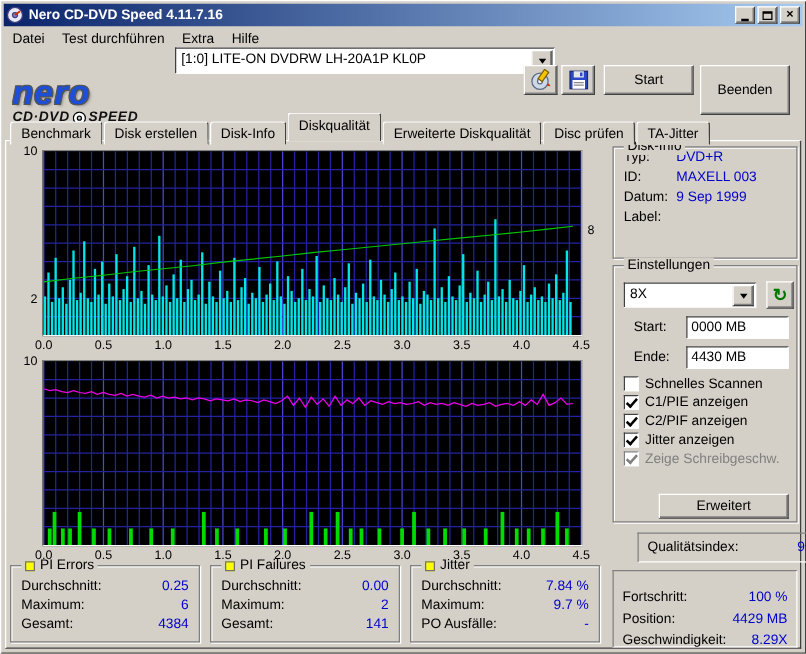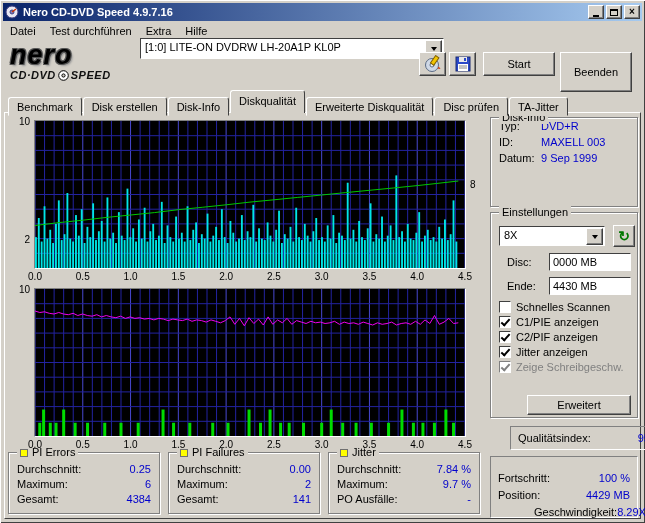--- a/index.html
+++ b/index.html
@@ -10,22 +10,22 @@
     background:linear-gradient(to right,#0a246a,#a6caf0);display:flex;align-items:center;padding:0 2px;box-sizing:border-box;}
   .title-text{color:#fff;font-weight:bold;font-size:11px;margin-left:4px;flex:1;white-space:nowrap;}
   .wbtn{width:16px;height:14px;background:#d4d0c8;border:1px solid;border-color:#fff #404040 #404040 #fff;
     box-shadow:inset -1px -1px 0 #808080;display:inline-flex;align-items:center;justify-content:center;
     margin-left:2px;box-sizing:border-box;font-size:10px;font-weight:bold;line-height:10px;}
   .glyph-min{width:6px;height:2px;background:#000;margin-top:7px;}
   .glyph-max{width:8px;height:7px;border:1px solid #000;border-top:2px solid #000;box-sizing:border-box;}
   .menubar{position:absolute;left:3px;top:21px;width:639px;height:19px;display:flex;align-items:center;}
   .menu-item{padding:2px 7px;}
   .logo{position:absolute;left:10px;top:42px;width:128px;height:46px;}
-  .logo-nero{font:italic bold 27px "Liberation Sans",sans-serif;color:#000000;letter-spacing:1px;line-height:26px;
-    text-shadow:-1px -1px 0 #555,1px -1px 0 #555,-1px 1px 0 #555,1px 1px 0 #555,2px 2px 2px #999;}
+  .logo-nero{font:italic bold 27px "Liberation Sans",sans-serif;color:#1d4ed8;letter-spacing:1px;line-height:26px;
+    text-shadow:-1px -1px 0 #555,1px -1px 0 #555,-1px 1px 0 #555,1px 1px 0 #555,2px 2px 2px #999;margin-top:19px;}
   .logo-sub{display:flex;align-items:center;gap:2px;font:italic bold 11px "Liberation Sans",sans-serif;color:#101010;margin-top:1px;letter-spacing:.5px;}
   .sunken{background:#fff;border:1px solid;border-color:#404040 #fff #fff #404040;box-sizing:border-box;}
   .combo{position:absolute;left:140px;top:38px;width:304px;height:21px;}
   .combo-text{display:block;padding:2px 0 0 4px;white-space:nowrap;overflow:hidden;}
   .combo-btn{position:absolute;right:1px;top:1px;width:17px;height:17px;background:#d4d0c8;
     border:1px solid;border-color:#fff #404040 #404040 #fff;box-shadow:inset -1px -1px 0 #808080;
     display:flex;align-items:center;justify-content:center;box-sizing:border-box;}
   .arrow-down{width:0;height:0;border:3px solid transparent;border-top:4px solid #000;margin-top:4px;}
   .btn{position:absolute;background:#d4d0c8;border:1px solid;border-color:#fff #404040 #404040 #fff;
     box-shadow:inset -1px -1px 0 #808080;display:flex;align-items:center;justify-content:center;box-sizing:border-box;}
@@ -65,21 +65,21 @@
 <body>
 
 <div class="window" id="win">
 
   <div class="titlebar">
     <svg width="14" height="14" viewBox="0 0 14 14">
       <circle cx="7" cy="7" r="6" fill="#e8e8f4" stroke="#404080"></circle>
       <circle cx="7" cy="7" r="2" fill="#8080c0" stroke="#404080"></circle>
       <path d="M7 7 L11 4" stroke="#cc3300" stroke-width="1.5"></path>
     </svg>
-    <span class="title-text">Nero CD-DVD Speed 4.9.7.16</span>
+    <span class="title-text">Nero CD-DVD Speed 4.11.7.16</span>
     <span class="wbtn">
         <span class="glyph-min"></span>
       </span>
     <span class="wbtn">
         <span class="glyph-max"></span>
       </span>
     <span class="wbtn">×</span>
   </div>
 
   <div class="menubar" id="menubar">
@@ -501,37 +501,41 @@
           <span class="val-blue">DVD+R</span>
         </div>
         <div class="info-row">
           <span class="info-lbl">ID:</span>
           <span class="val-blue">MAXELL 003</span>
         </div>
         <div class="info-row">
           <span class="info-lbl">Datum:</span>
           <span class="val-blue">9 Sep 1999</span>
         </div>
+        <div class="info-row">
+          <span class="info-lbl">Label:</span>
+          <span class="val-blue"></span>
+        </div>
       </div>
   </div>
 
   <div class="groupbox gb-abs" style="left:490px;top:212px;width:148px;height:206px;">
     <span class="legend">Einstellungen</span>
 
     <div class="sunken" style="position:absolute;left:8px;top:13px;width:106px;height:20px;">
       <span class="combo-text">8X</span>
       <span class="combo-btn">
         <span class="arrow-down"></span>
       </span>
     </div>
     <div class="btn refresh-btn" style="left:122px;top:12px;width:22px;height:22px;">
       <span>↻</span>
     </div>
 
-    <span class="rlabel" style="left:16px;top:43px;">Disc:</span>
+    <span class="rlabel" style="left:16px;top:43px;">Start:</span>
     <input class="field" style="left: 58px; top: 40px; width: 82px; height: 18px;" readonly="" value="0000 MB">
     <span class="rlabel" style="left:16px;top:67px;">Ende:</span>
     <input class="field" style="left: 58px; top: 64px; width: 82px; height: 18px;" readonly="" value="4430 MB">
 
     <div id="checkboxes" style="position:absolute;left:8px;top:86px;right:2px;">
         <div class="cb">
           <span class="cbbox"></span>
           <span class="cblab">Schnelles Scannen</span>
         </div>
         <div class="cb checked">
@@ -562,21 +566,21 @@
 
   <div class="well" style="left:490px;top:456px;width:148px;height:62px;padding:4px 7px;" id="progress-panel">
       <div class="stat-row" style="padding: 0px; line-height: 17px;">
         <span>Fortschritt:</span>
         <span class="stat-val">100 %</span>
       </div>
       <div class="stat-row" style="padding: 0px; line-height: 17px;">
         <span>Position:</span>
         <span class="stat-val">4429 MB</span>
       </div>
-      <div class="stat-row" style="padding: 0px; line-height: 17px; margin-left: 36px;">
+      <div class="stat-row" style="padding: 0px; line-height: 17px;">
         <span>Geschwindigkeit:</span>
         <span class="stat-val">8.29X</span>
       </div>
     </div>
 
 <div class="axlbl" style="left: 23px; top: 271px; width: 24px; text-align: center;">0.0</div>
     <div class="axlbl" style="left: 70.7778px; top: 271px; width: 24px; text-align: center;">0.5</div>
     <div class="axlbl" style="left: 118.556px; top: 271px; width: 24px; text-align: center;">1.0</div>
     <div class="axlbl" style="left: 166.333px; top: 271px; width: 24px; text-align: center;">1.5</div>
     <div class="axlbl" style="left: 214.111px; top: 271px; width: 24px; text-align: center;">2.0</div>

